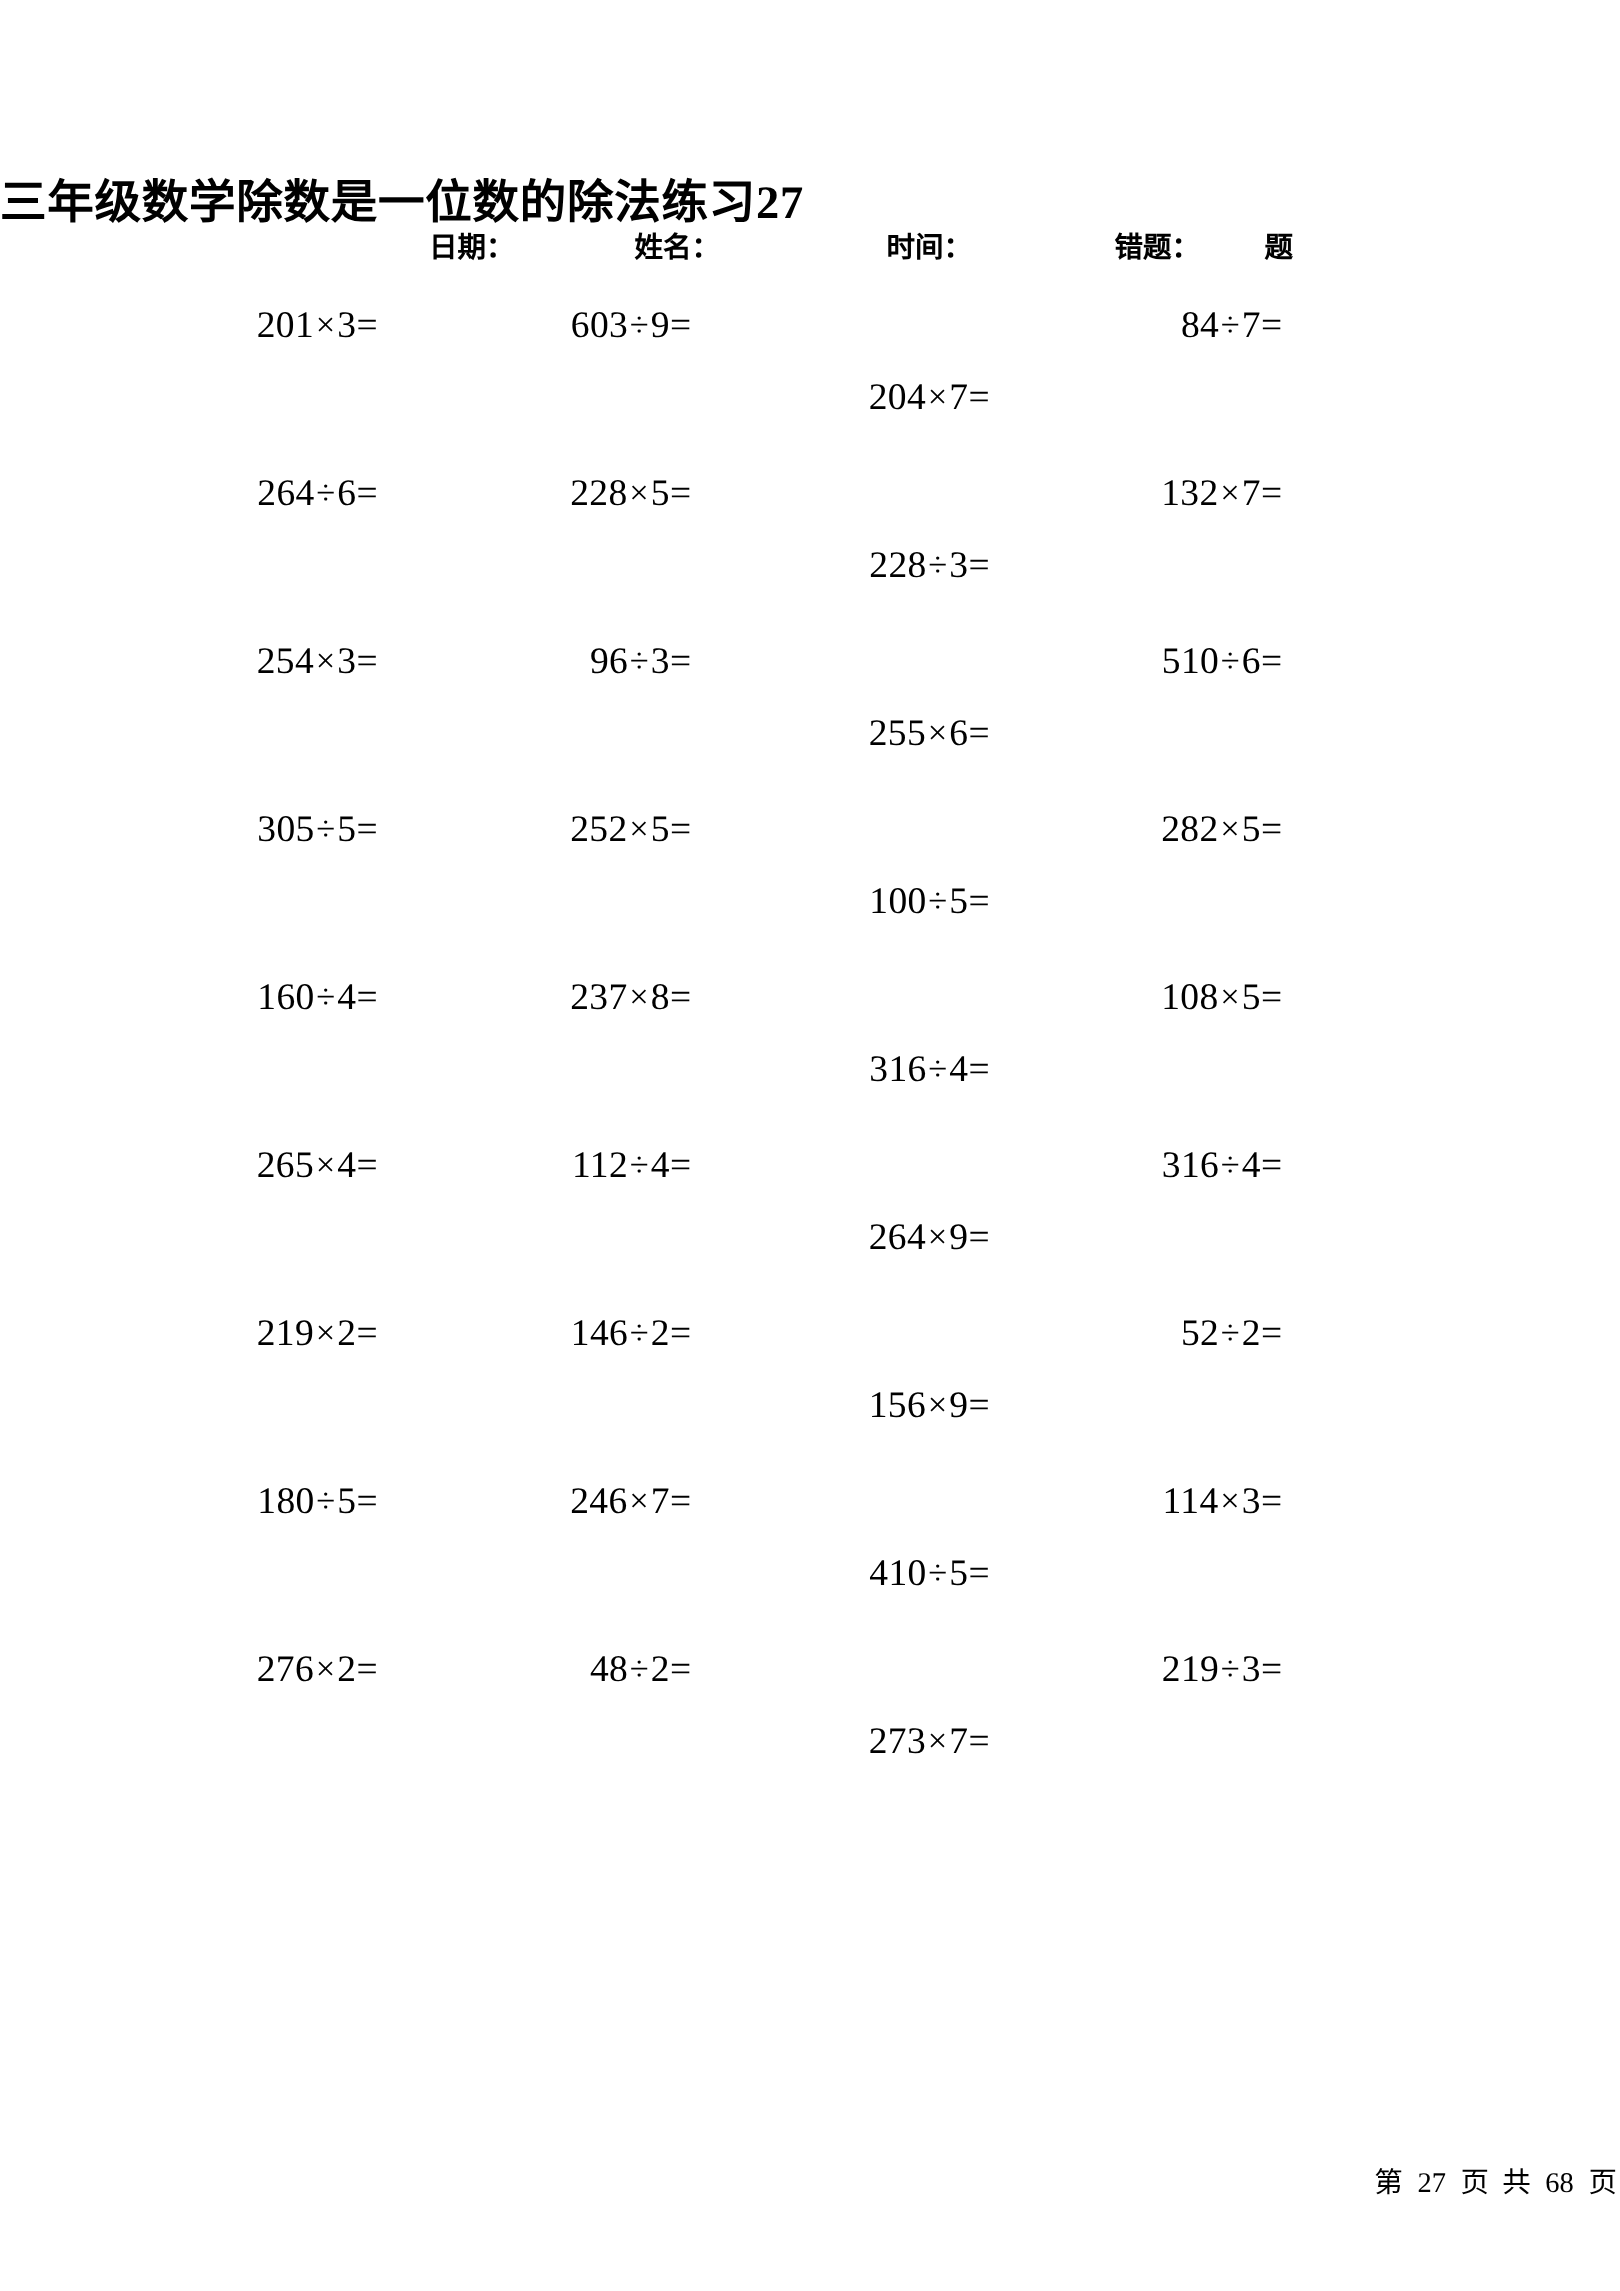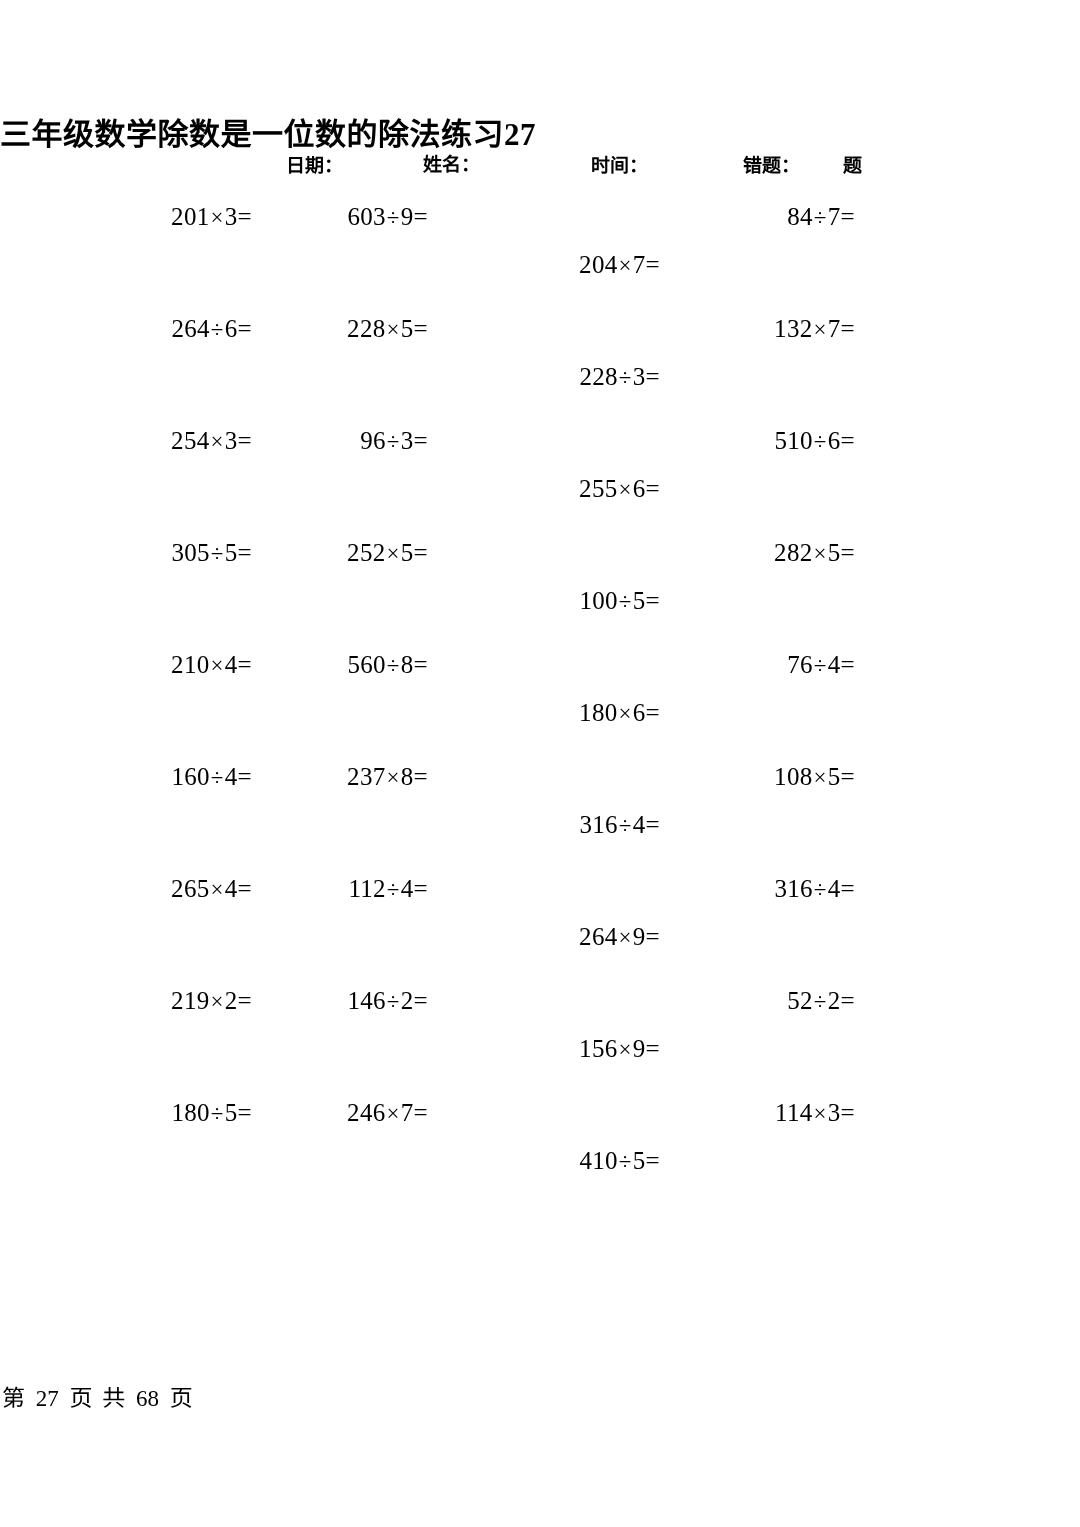--- a/index.html
+++ b/index.html
@@ -76,38 +76,38 @@
   .cell {
     position: absolute;
     top: 0;
     font-size: 25px;
     line-height: 34px;
     white-space: nowrap;
     letter-spacing: 0.3px;
   }
   
   .c0 { right: 828px; }
-  .c1 { right: 652px; }
+  .c1 { right: 619px; }
   .c2 { right: 420px; margin-top: 48px; }
   .c3 { right: 225px; }
 
   .op {
     font-size: 23px;
     padding: 0 1px;
     vertical-align: 0.5px;
   }
 
   
   .footer {
     position: absolute;
     left: 0;
-    top: 1386px;
+    top: 1443px;
     width: 1080px;
-    text-align: left;
-    font-size: 23px;
+    text-align: right;
+    font-size: 19px;
     line-height: 26px;
     white-space: nowrap;
   }
   .footer .fnum { padding: 0 3px; }
   .footer .fcn  { padding: 0 2px; }
 </style>
 </head>
 <body>
 
 <div class="page">
@@ -141,26 +141,20 @@
         <div class="cell c2">255<span class="op">×</span>6=</div>
         <div class="cell c3">510<span class="op">÷</span>6=</div>
       </div>
       <div class="prow">
         <div class="cell c0">305<span class="op">÷</span>5=</div>
         <div class="cell c1">252<span class="op">×</span>5=</div>
         <div class="cell c2">100<span class="op">÷</span>5=</div>
         <div class="cell c3">282<span class="op">×</span>5=</div>
       </div>
       <div class="prow">
-        <div class="cell c0">210<span class="op">×</span>4=</div>
-        <div class="cell c1">560<span class="op">÷</span>8=</div>
-        <div class="cell c2">180<span class="op">×</span>6=</div>
-        <div class="cell c3">76<span class="op">÷</span>4=</div>
-      </div>
-      <div class="prow">
         <div class="cell c0">160<span class="op">÷</span>4=</div>
         <div class="cell c1">237<span class="op">×</span>8=</div>
         <div class="cell c2">316<span class="op">÷</span>4=</div>
         <div class="cell c3">108<span class="op">×</span>5=</div>
       </div>
       <div class="prow">
         <div class="cell c0">265<span class="op">×</span>4=</div>
         <div class="cell c1">112<span class="op">÷</span>4=</div>
         <div class="cell c2">264<span class="op">×</span>9=</div>
         <div class="cell c3">316<span class="op">÷</span>4=</div>
@@ -170,20 +164,26 @@
         <div class="cell c1">146<span class="op">÷</span>2=</div>
         <div class="cell c2">156<span class="op">×</span>9=</div>
         <div class="cell c3">52<span class="op">÷</span>2=</div>
       </div>
       <div class="prow">
         <div class="cell c0">180<span class="op">÷</span>5=</div>
         <div class="cell c1">246<span class="op">×</span>7=</div>
         <div class="cell c2">410<span class="op">÷</span>5=</div>
         <div class="cell c3">114<span class="op">×</span>3=</div>
       </div>
+      <div class="prow">
+        <div class="cell c0">276<span class="op">×</span>2=</div>
+        <div class="cell c1">48<span class="op">÷</span>2=</div>
+        <div class="cell c2">273<span class="op">×</span>7=</div>
+        <div class="cell c3">219<span class="op">÷</span>3=</div>
+      </div>
     </div>
 
   <div class="footer">
     <span class="fcn">第</span>
     <span class="fnum">27</span>
     <span class="fcn">页</span>
     <span class="fcn">共</span>
     <span class="fnum">68</span>
     <span class="fcn">页</span>
   </div>

